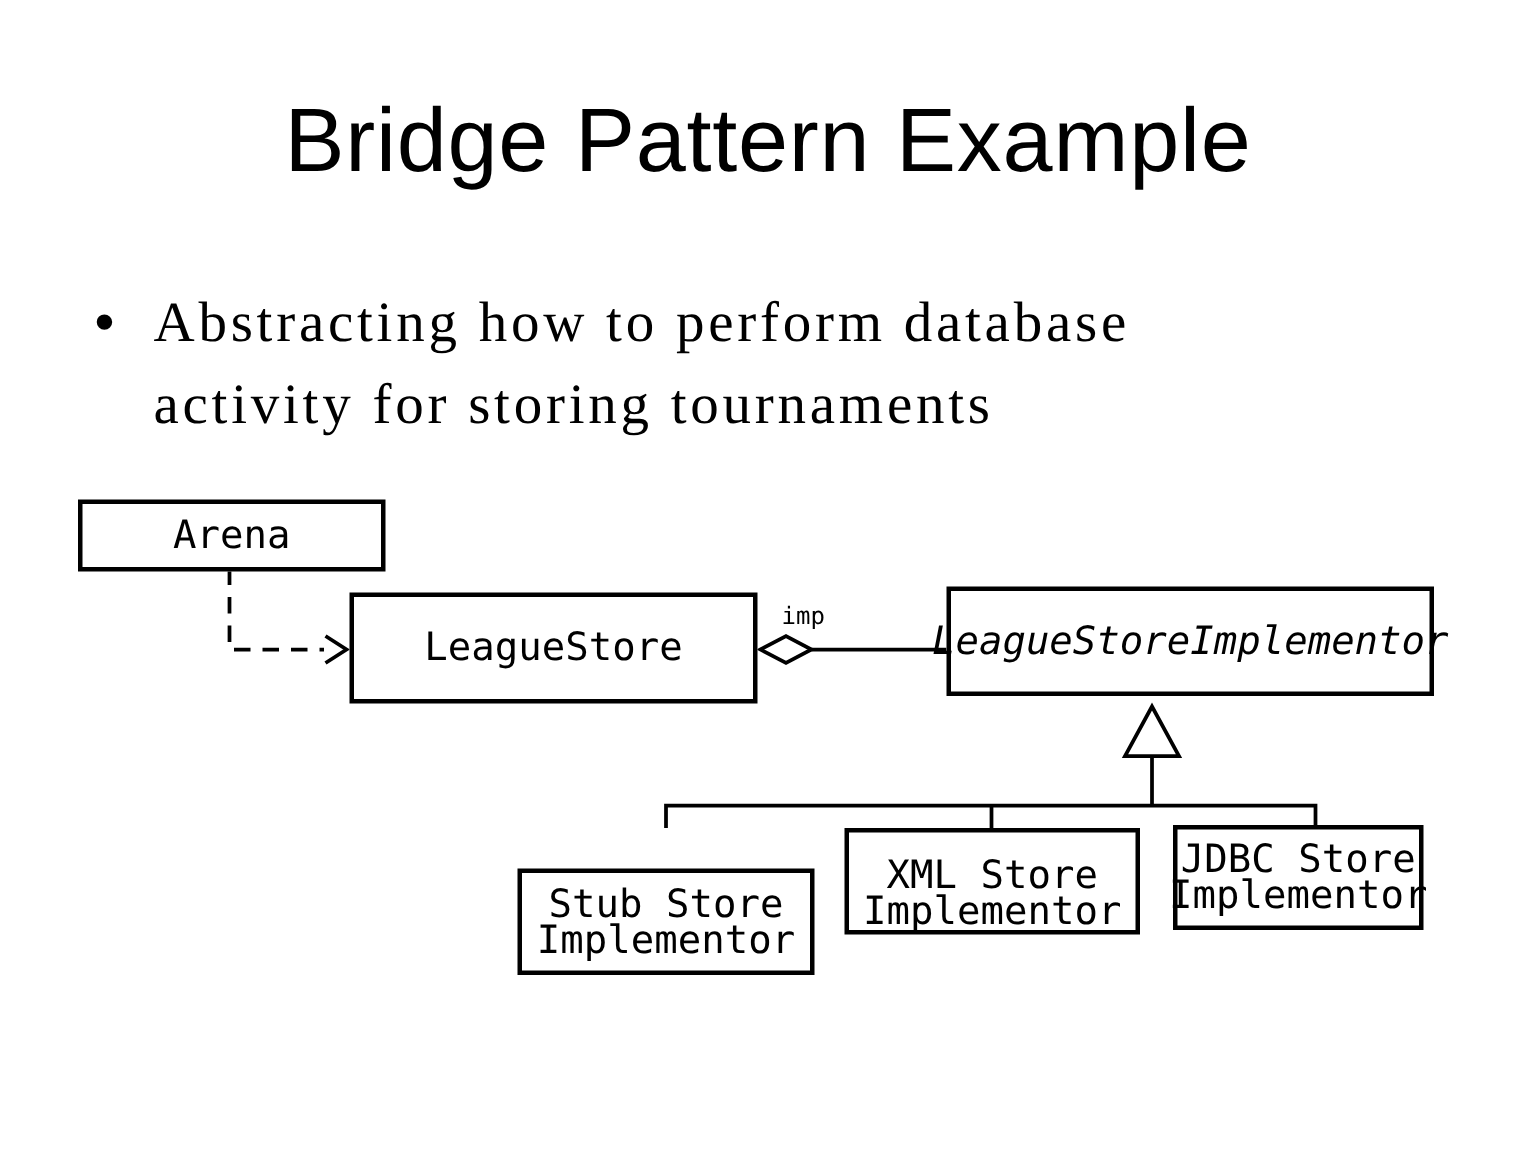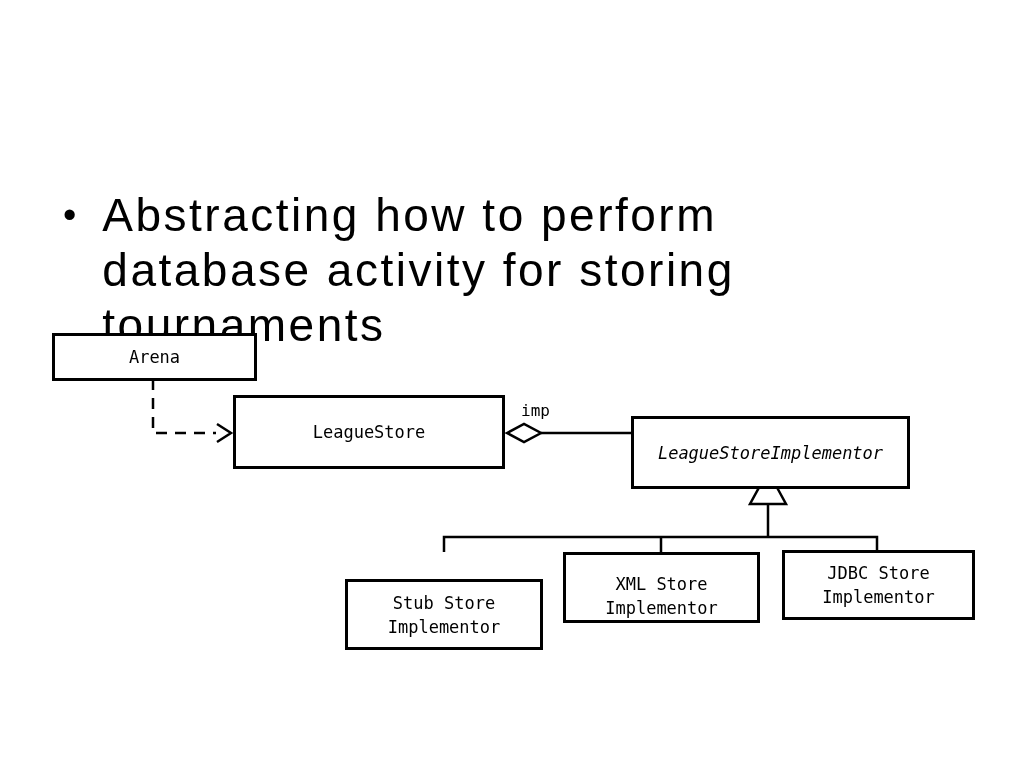--- a/index.html
+++ b/index.html
@@ -30,61 +30,63 @@
     display: flex;
     align-items: flex-start;
   }
   .bullet-glyph {
     font-size: 38px;
     line-height: 55px;
     margin-right: 26px;
     flex: 0 0 auto;
   }
   .bullet-text {
-    font-size: 46px;
+    font-size: 38px;
     line-height: 55px;
     letter-spacing: 2.5px;
     max-width: 745px;
+    font-family: Liberation Serif, serif;
   }
   .diagram { position: absolute; left: 0; top: 0; width: 1024px; height: 768px; }
   .connector-layer { position: absolute; left: 0; top: 0; pointer-events: none; }
   .class-box {
     position: absolute;
     box-sizing: border-box;
     border: 3px solid #000;
     background: #ffffff;
     display: flex;
     flex-direction: column;
     align-items: center;
     justify-content: center;
     font-family: "DejaVu Sans Mono", monospace;
-    font-size: 17px;
+    font-size: 26px;
     line-height: 24px;
     text-align: center;
     white-space: nowrap;
   }
   .box-arena  { left: 52px;  top: 333px; width: 205px; height: 48px; }
   .box-league { left: 233px; top: 395px; width: 272px; height: 74px; }
-  .box-impl   { left: 631px; top: 416px; width: 279px; height: 73px; font-style: italic; text-align: right; }
+  .box-impl   { left: 631px; top: 391px; width: 325px; height: 73px; font-style: italic; text-align: right; }
   .box-stub   { left: 345px; top: 552px; width: 198px; height: 71px; margin-top: 27px; }
   .box-xml    { left: 563px; top: 552px; width: 197px; height: 71px; justify-content: flex-end; }
-  .box-jdbc   { left: 782px; top: 550px; width: 193px; height: 70px; }
+  .box-jdbc   { left: 782px; top: 550px; width: 167px; height: 70px; }
   .edge-label-imp {
     position: absolute;
     left: 521px; top: 401px;
     font-family: "DejaVu Sans Mono", monospace;
     font-size: 16px;
     line-height: 20px;
   }
 </style>
 </head>
 <body>
 
 <div class="slide">
 
+  <div class="title">Bridge Pattern Example</div>
 
   <div class="bullet-row">
     <span class="bullet-glyph">•</span>
     <span class="bullet-text">Abstracting how to perform database activity for storing tournaments</span>
   </div>
 
   <div class="diagram">
 
     <svg class="connector-layer" width="1024" height="768" viewBox="0 0 1024 768">
 

